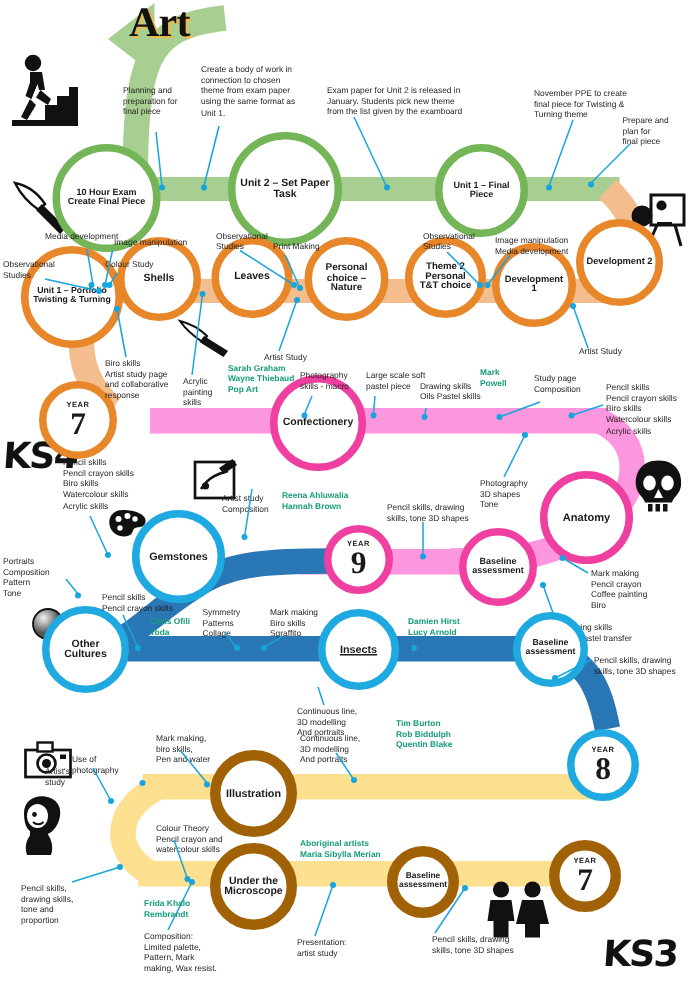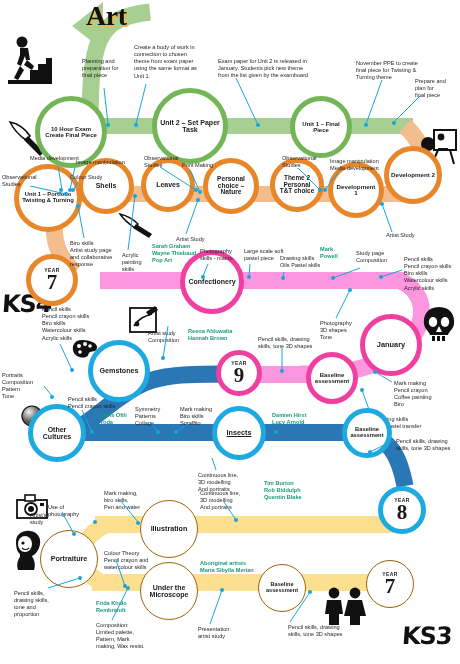--- a/index.html
+++ b/index.html
@@ -11,21 +11,21 @@
   .node{position:absolute;border-radius:50%;background:#ffffff;
         display:flex;align-items:center;justify-content:center;
         text-align:center;font-weight:bold;line-height:1.02;
         box-sizing:border-box;}
   .node span{display:block;padding:0 2px;}
 
   .g{border:5px solid #74b557;}
   .o{border:5px solid #e8862a;}
   .p{border:5px solid #ef3fa0;}
   .b{border:5px solid #1eaae0;}
-  .y{border:1px solid #a16207;}
+  .y{border:7px solid #a16207;}
 
   .yearnode{flex-direction:column;}
   .yearnode .yr{font-size:5px;letter-spacing:.4px;font-weight:bold;line-height:1;}
   .yearnode .num{font-size:21px;font-weight:bold;line-height:.92;
                  font-family:"Liberation Serif","DejaVu Serif",serif;}
 
   .lbl{position:absolute;font-size:5.6px;line-height:1.28;color:#231f20;
        white-space:pre-line;}
   .lbl.green{color:#179c7b;font-weight:bold;}
   .dot{position:absolute;width:4px;height:4px;border-radius:50%;background:#18a5dd;}
@@ -310,21 +310,21 @@
   <div class="dot" style="left:198px;top:190px;"></div>
   <div class="dot" style="left:196px;top:198px;"></div>
   <div class="dot" style="left:318px;top:188px;"></div>
   <div class="dot" style="left:323px;top:188px;"></div>
   <div class="dot" style="left:380px;top:202px;"></div>
 
   <div class="node p" style="left:180px;top:250px;width:64px;height:64px;font-size:7px;">
     <span>Confectionery</span>
   </div>
   <div class="node p" style="left:360px;top:314px;width:62px;height:62px;font-size:7.4px;">
-    <span>January</span>
+    <span>Anatomy</span>
   </div>
   <div class="node p" style="left:306px;top:352px;width:52px;height:52px;font-size:6px;">
     <span>Baseline
 assessment</span>
   </div>
   <div class="node p yearnode" style="left:216px;top:350px;width:46px;height:46px;">
     <span class="yr">YEAR</span>
     <span class="num">9</span>
   </div>
 
@@ -433,23 +433,20 @@
   <div class="dot" style="left:50px;top:395px;"></div>
   <div class="dot" style="left:90px;top:430px;"></div>
   <div class="dot" style="left:156px;top:430px;"></div>
   <div class="dot" style="left:174px;top:430px;"></div>
   <div class="dot" style="left:274px;top:430px;"></div>
   <div class="dot" style="left:368px;top:450px;"></div>
 
   <div class="node y" style="left:140px;top:500px;width:58px;height:58px;font-size:7.2px;">
     <span>Illustration</span>
   </div>
-  <div class="node y" style="left:40px;top:530px;width:58px;height:58px;font-size:7.2px;">
-    <span>Portraiture</span>
-  </div>
   <div class="node y" style="left:140px;top:562px;width:58px;height:58px;font-size:7px;">
     <span>Under the
 Microscope</span>
   </div>
   <div class="node y" style="left:258px;top:564px;width:48px;height:48px;font-size:5.6px;">
     <span>Baseline
 assessment</span>
   </div>
   <div class="node y yearnode" style="left:366px;top:560px;width:48px;height:48px;">
     <span class="yr">YEAR</span>

